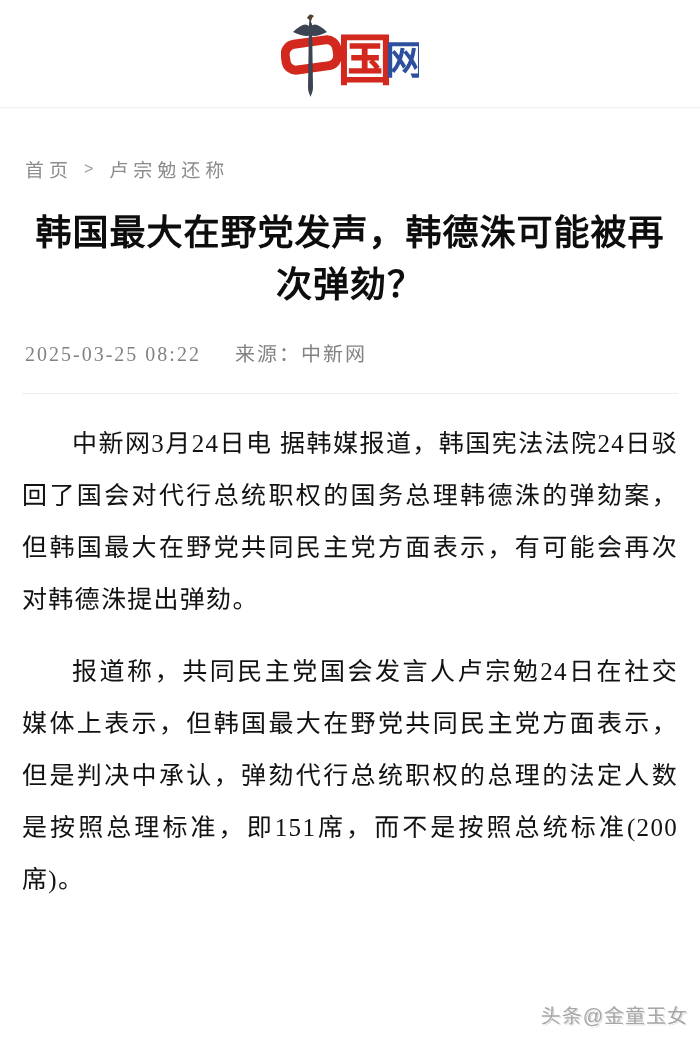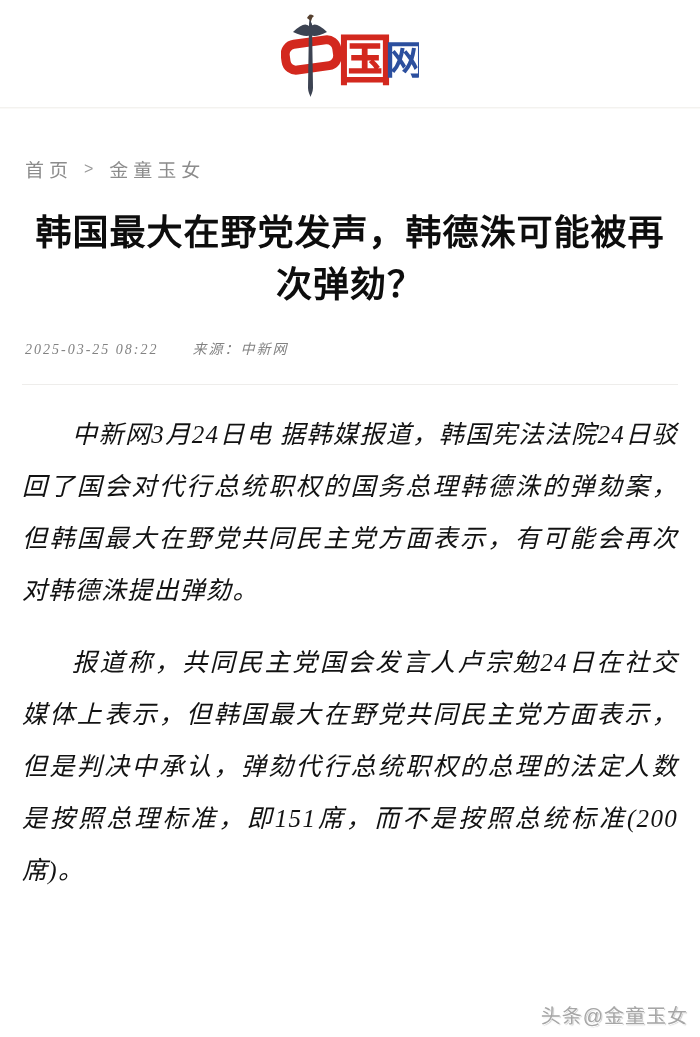--- a/index.html
+++ b/index.html
@@ -47,47 +47,45 @@
     font-size: 36px;
     line-height: 52px;
     font-weight: 700;
     letter-spacing: 1px;
     color: #0d0d0d;
     text-align: center;
   }
   
   .meta {
     margin: 27px 12px 0 25px;
-    font-size: 14px;
+    font-size: 20px;
     color: #828282;
     letter-spacing: 2px;
     display: flex;
     align-items: baseline;
-    font-style: italic;
   }
   .meta .date { margin-right: 34px; }
   .divider {
     margin: 26px 22px 0;
     border: 0;
     border-top: 1px solid #eeedeb;
     height: 0;
   }
   
   .article {
     margin: 24px 22px 0;
     font-size: 25px;
     line-height: 52px;
     letter-spacing: 1.3px;
     text-align: justify;
     color: #121212;
   }
   .article p {
     margin: 0 0 20px 0;
     text-indent: 2em;
-    font-style: italic;
   }
   
   .watermark {
     position: absolute;
     right: 12px;
     bottom: 8px;
     font-size: 20px;
     letter-spacing: 1px;
     color: #a6a6a6;
     text-shadow: 0 1px 0 #ffffff, 1px 1px 1px rgba(120,120,120,0.45);
@@ -115,21 +113,21 @@
         <text x="56" y="70" font-family="'Liberation Serif', serif" font-weight="bold" font-size="56" fill="#d3281e">国</text>
 
         <text x="104" y="64" font-family="'Liberation Serif', serif" font-weight="bold" font-size="40" fill="#2c4f9e">网</text>
       </svg>
     </div>
   </div>
 
   <nav class="breadcrumb">
     <span class="crumb">首页</span>
     <span class="sep">&gt;</span>
-    <span class="crumb">金童玉女</span>
+    <span class="crumb">卢宗勉还称</span>
   </nav>
 
   <h1 class="title">韩国最大在野党发声，韩德洙可能被再次弹劾？</h1>
 
   <div class="meta">
     <span class="date">2025-03-25 08:22</span>
     <span class="source">来源：中新网</span>
   </div>
 
   <hr class="divider">

